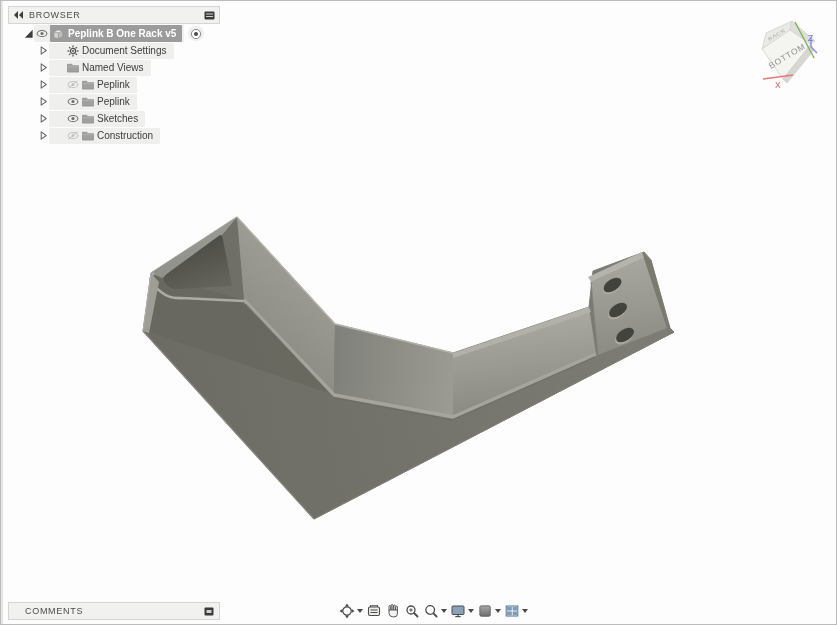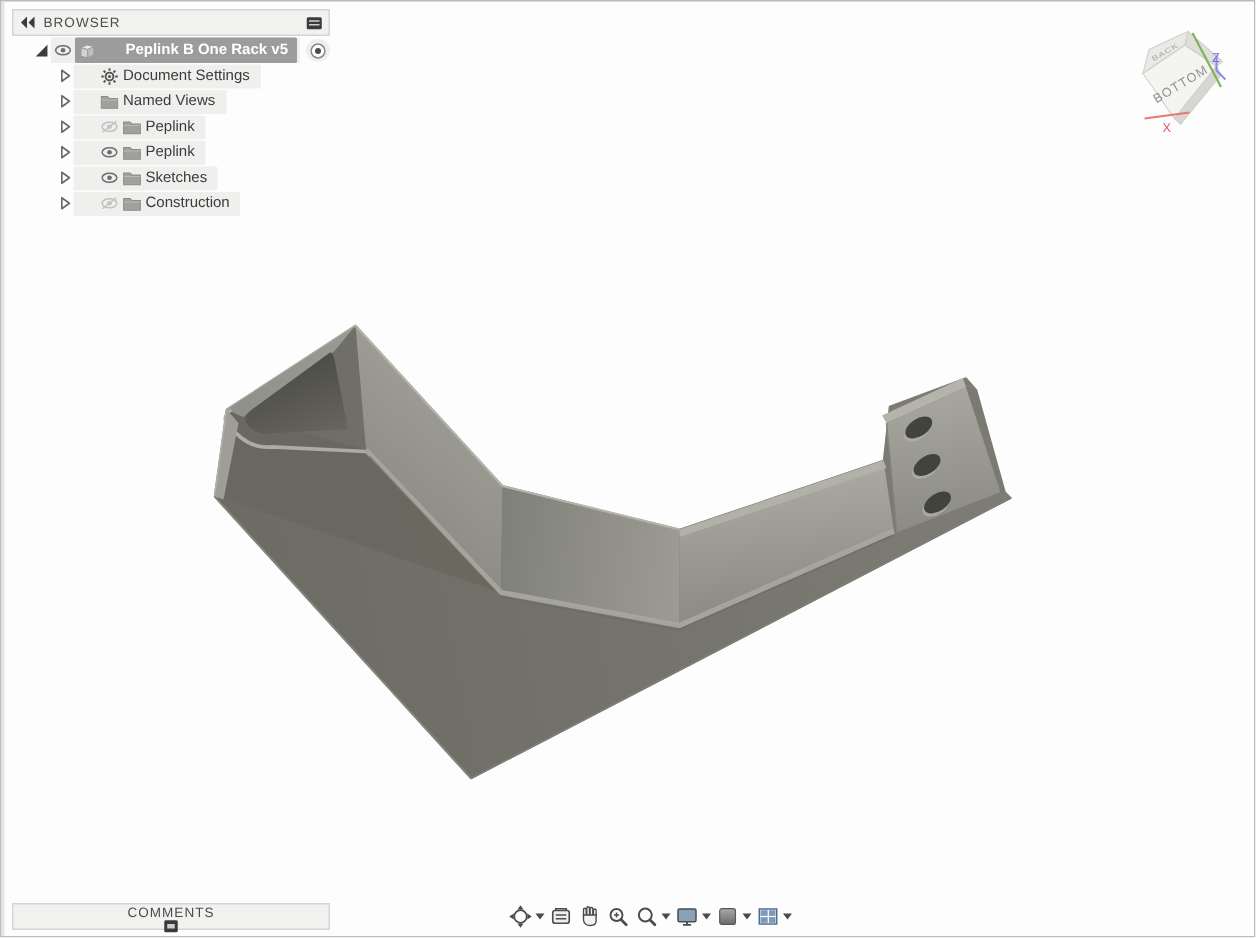--- a/index.html
+++ b/index.html
@@ -4,32 +4,32 @@
 <style>
   html,body{margin:0;padding:0;background:#ffffff;font-family:"Liberation Sans",sans-serif;}
   .window{position:relative;width:835px;height:623px;border:1px solid #bcbcbc;background:#fdfdfd;overflow:hidden;}
   .left-edge{position:absolute;left:0;top:0;width:2px;height:100%;background:#e6e6e4;}
   svg text{font-family:"Liberation Sans",sans-serif;}
 
   
   .panel-bar{position:absolute;height:18px;background:#f1f1f0;border:1px solid #d5d5d3;box-sizing:border-box;
              display:flex;align-items:center;font-size:9px;letter-spacing:.7px;color:#4c4c4a;}
   .browser-bar{left:7px;top:5px;width:212px;}
-  .comments-bar{left:7px;top:601px;width:212px;flex-direction:column;}
+  .comments-bar{left:7px;top:601px;width:212px;}
   .panel-bar .title{flex:0 0 auto;}
   .panel-bar .spacer{flex:1;}
   .bar-icon{display:inline-flex;align-items:center;justify-content:center;width:14px;height:12px;margin:0 3px;cursor:pointer;}
 
   
   .tree{position:absolute;left:7px;top:24px;width:212px;font-size:10px;color:#3c3c3c;}
   .tree-row{display:flex;align-items:center;height:17px;}
   .tw{width:12px;height:12px;display:inline-flex;align-items:center;justify-content:center;flex:0 0 auto;}
   .pill{display:inline-flex;align-items:center;background:#efefee;border-radius:1px;padding:1px 7px 1px 18px;gap:3px;height:14px;}
   .sel{display:inline-flex;align-items:center;background:#9c9c9c;color:#ffffff;font-weight:bold;
-       padding:1px 6px 1px 2px;gap:20px;height:15px;border-radius:1px;}
+       padding:1px 6px 1px 2px;gap:4px;height:15px;border-radius:1px;}
   .rootpill{display:inline-flex;align-items:center;background:#efefee;border-radius:1px;padding:1px 2px;gap:2px;height:15px;}
   .lbl{white-space:nowrap;}
 
   
   .navbar{position:absolute;left:337px;top:599px;height:21px;display:flex;align-items:center;gap:1px;}
   .nav-btn{display:inline-flex;align-items:center;justify-content:center;height:20px;padding:0 1px;cursor:pointer;}
   .caret{width:0;height:0;border-left:3px solid transparent;border-right:3px solid transparent;
          border-top:4px solid #4a4a4a;margin-left:2px;}
 
   .viewport{position:absolute;left:0;top:0;width:835px;height:623px;}

